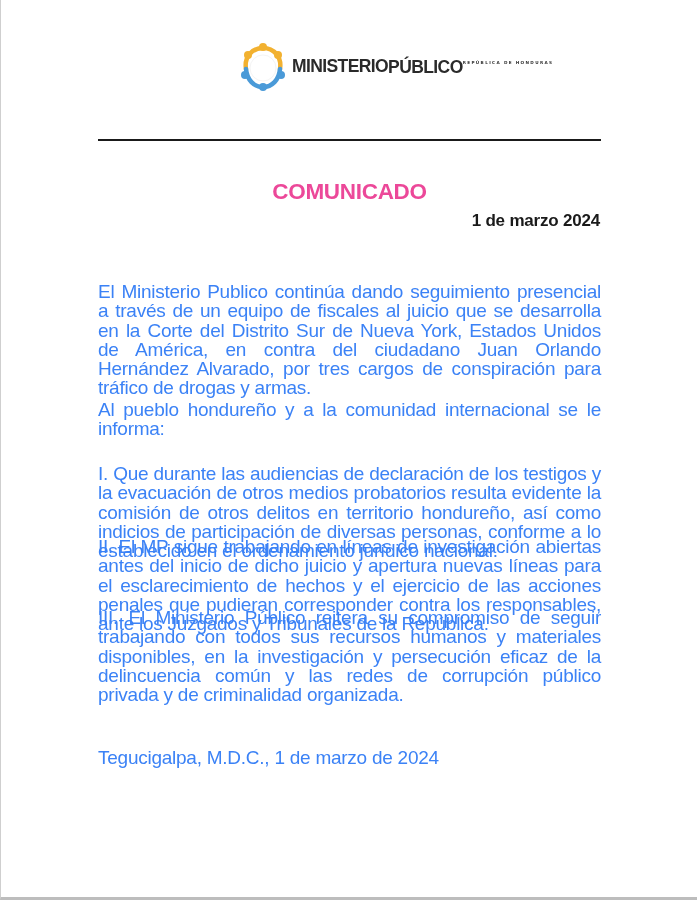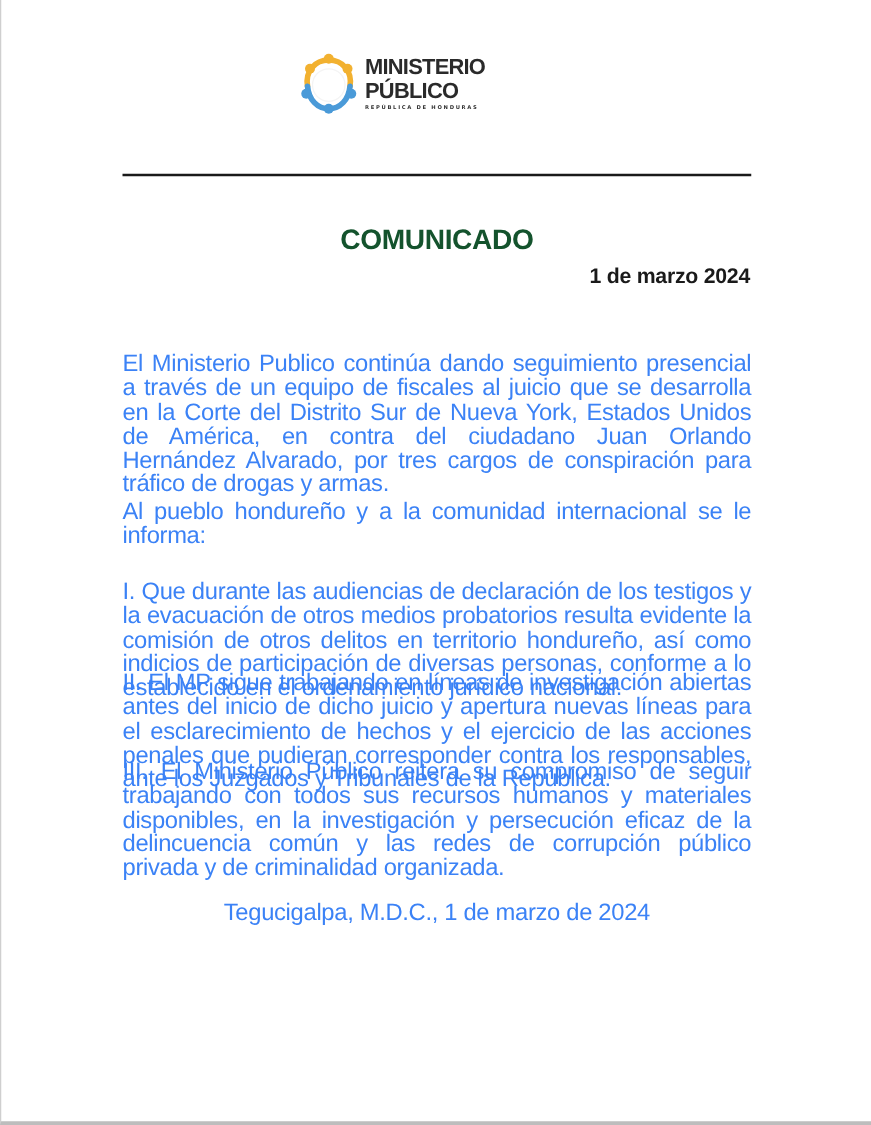--- a/index.html
+++ b/index.html
@@ -30,21 +30,20 @@
       display: flex;
       align-items: center;
     }
     .logo-mark {
       width: 50px;
       height: 50px;
       margin-right: 4px;
     }
     .logo-text {
       display: flex;
-      flex-direction: column;
       line-height: 1;
     }
     .logo-line1, .logo-line2 {
       font-family: "Liberation Sans", sans-serif;
       font-weight: bold;
       font-size: 17.5px;
       color: #2a2a2a;
       letter-spacing: -0.6px;
     }
     .logo-line2 { margin-top: 1px; }
@@ -67,21 +66,21 @@
     }
     .title {
       position: absolute;
       left: 0;
       width: 697px;
       top: 179px;
       text-align: center;
       font-family: "Liberation Sans", sans-serif;
       font-weight: bold;
       font-size: 22.5px;
-      color: #14532d;
+      color: #ec4899;
       letter-spacing: -0.3px;
     }
     .date-right {
       position: absolute;
       right: 97px;
       top: 211px;
       font-family: "Liberation Sans", sans-serif;
       font-weight: bold;
       font-size: 17px;
       color: #1a1a1a;
@@ -97,21 +96,21 @@
       color: #3b82f6;
       text-align: justify;
       letter-spacing: -0.25px;
       margin: 0;
     }
     .p1 { top: 282px; }
     .p2 { top: 400px; }
     .p3 { top: 464px; }
     .p4 { top: 537px; }
     .p5 { top: 608px; }
-    .sign { top: 721px; text-align: center; }
+    .sign { top: 748px; text-align: left; }
   </style>
 </head>
 <body>
 
 <div class="page">
 
   <div class="logo">
     <svg class="logo-mark" viewBox="0 0 50 50">
 
       <path d="M8 27 C6 15, 14 6, 25 6 C36 6, 44 15, 42 27" fill="none" stroke="#F2B130" stroke-width="4.5" stroke-linecap="round"></path>

